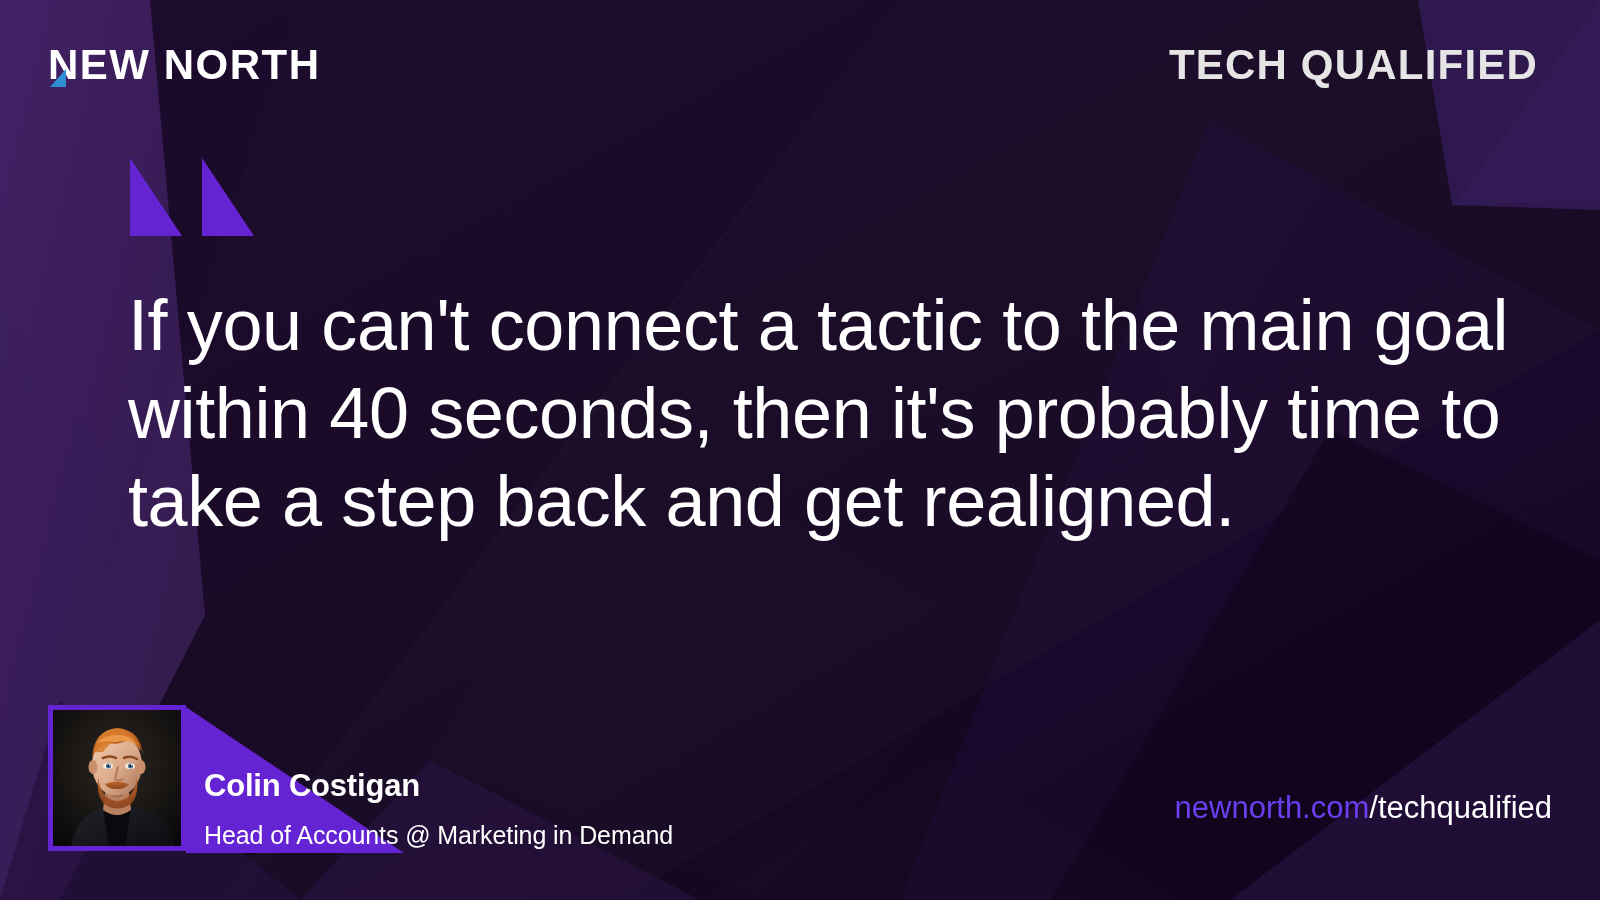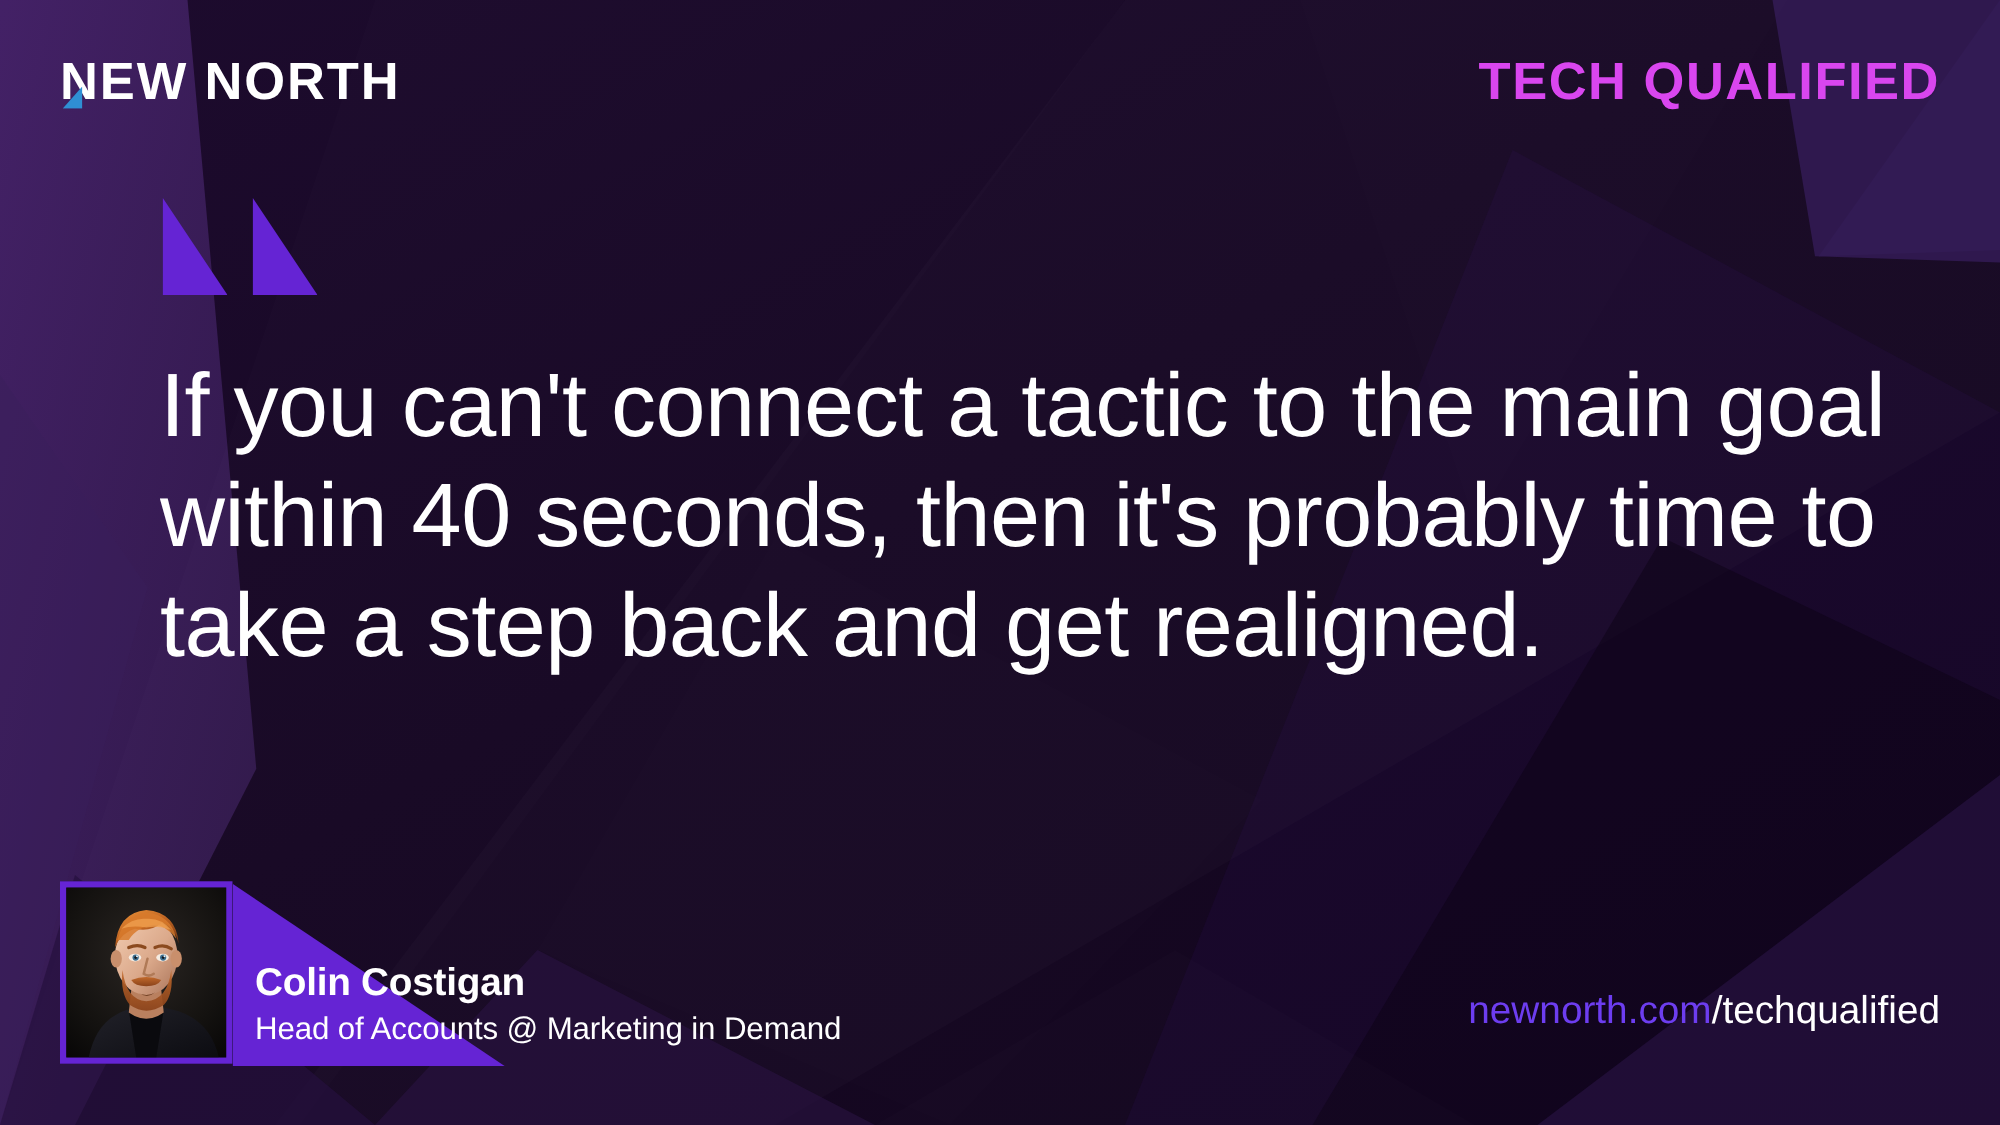--- a/index.html
+++ b/index.html
@@ -38,22 +38,22 @@
   }
   .logo-mark {
     position:absolute;
     left:2px; bottom:-1px;
     width:16px; height:18px;
     background:#2f8fd4;
     clip-path:polygon(0% 100%, 100% 100%, 100% 0%);
   }
 
   .logo-right {
-    position:absolute; right:48px; top:44px;
-    color:#d946ef;
+    position:absolute; right:62px; top:44px;
+    color:#e5e5e5;
     font-size:42px;
     font-weight:bold;
     letter-spacing:1.2px;
     line-height:1;
     white-space:nowrap;
   }
 
   
   .quote-marks {
     position:absolute; left:130px; top:158px;
@@ -110,21 +110,21 @@
     letter-spacing:-0.2px;
     white-space:nowrap;
   }
   .attr-role {
     color:#ffffff;
     font-size:25px;
     font-weight:normal;
     line-height:1.2;
     letter-spacing:-0.1px;
     white-space:nowrap;
-    margin-top:4px;
+    margin-top:16px;
   }
 
   
   .url {
     position:absolute;
     right:48px; top:789px;
     font-size:31px;
     line-height:1.2;
     white-space:nowrap;
     font-weight:normal;

